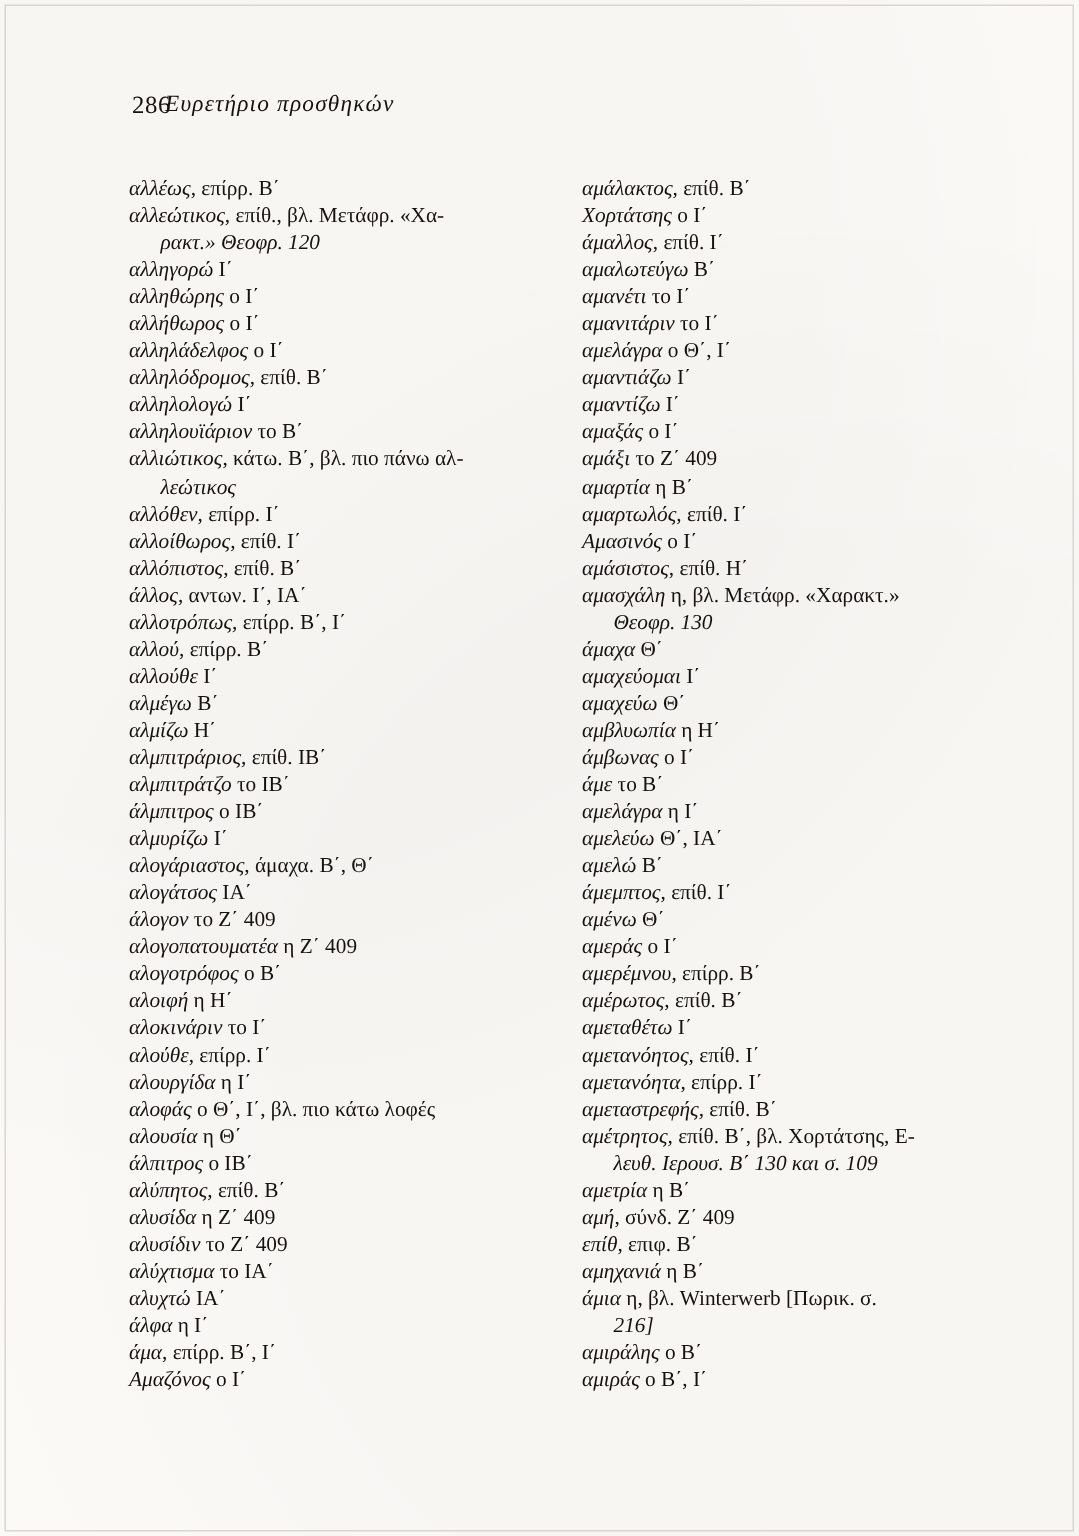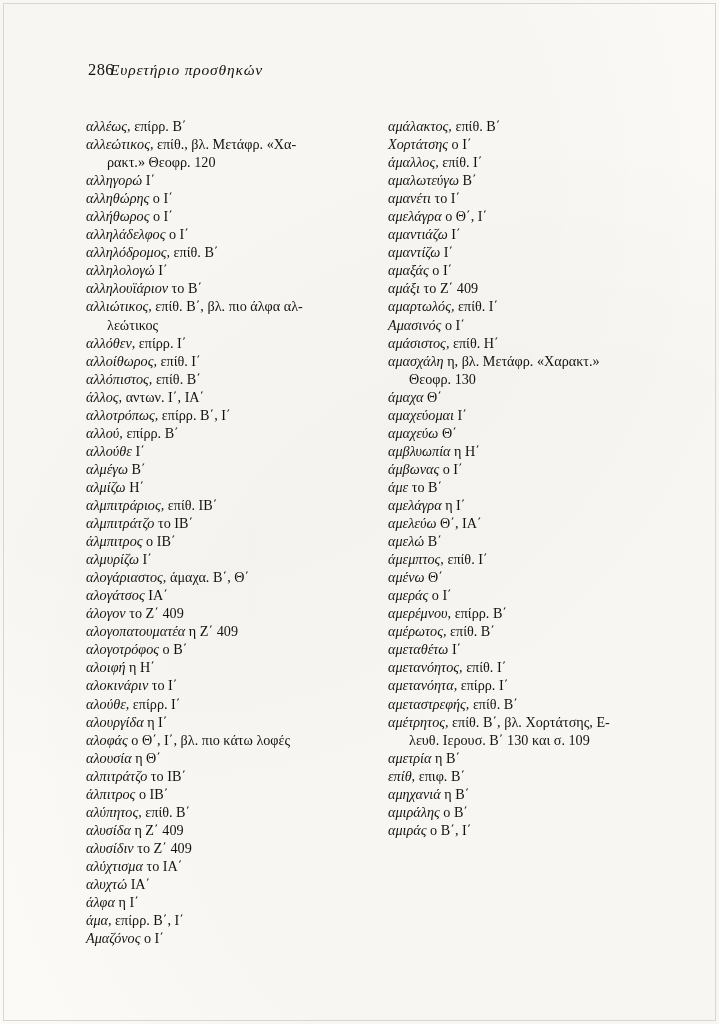--- a/index.html
+++ b/index.html
@@ -60,20 +60,21 @@
     font-size: 15.5px;
     letter-spacing: 0.8px;
     padding-left: 24px;
   }
 
   
   .columns {
     display: flex;
     gap: 26px;
     margin-top: 31px;
+    align-items: flex-end;
   }
   .col {
     width: 276px;
     flex: 0 0 276px;
   }
   .entry {
     font-size: 14.2px;
     line-height: 18.05px;
     margin: 0;
     padding: 0;
@@ -82,20 +83,21 @@
   }
   .entry .hw {
     font-style: italic;
   }
   .entry .ab {
     font-style: normal;
   }
   .cont {
     display: block;
     padding-left: 21px;
+    font-style: italic;
   }
 </style>
 </head>
 <body>
 
 <div class="page">
   <div class="page-edge"></div>
 
   <div class="content">
 
@@ -108,21 +110,21 @@
       <div class="col" id="col-left">
           <p class="entry"><span class="hw">αλλέως,</span><span class="ab"> επίρρ. Β΄</span></p>
           <p class="entry"><span class="hw">αλλεώτικος,</span><span class="ab"> επίθ., βλ. Μετάφρ. «Χα-</span><span class="cont">ρακτ.» Θεοφρ. 120</span></p>
           <p class="entry"><span class="hw">αλληγορώ</span><span class="ab"> Ι΄</span></p>
           <p class="entry"><span class="hw">αλληθώρης</span><span class="ab"> ο Ι΄</span></p>
           <p class="entry"><span class="hw">αλλήθωρος</span><span class="ab"> ο Ι΄</span></p>
           <p class="entry"><span class="hw">αλληλάδελφος</span><span class="ab"> ο Ι΄</span></p>
           <p class="entry"><span class="hw">αλληλόδρομος,</span><span class="ab"> επίθ. Β΄</span></p>
           <p class="entry"><span class="hw">αλληλολογώ</span><span class="ab"> Ι΄</span></p>
           <p class="entry"><span class="hw">αλληλουϊάριον</span><span class="ab"> το Β΄</span></p>
-          <p class="entry"><span class="hw">αλλιώτικος,</span><span class="ab"> επίθ. Β΄, βλ. πιο άλφα αλ-</span><span class="cont">λεώτικος</span></p>
+          <p class="entry"><span class="hw">αλλιώτικος,</span><span class="ab"> κάτω. Β΄, βλ. πιο πάνω αλ-</span><span class="cont">λεώτικος</span></p>
           <p class="entry"><span class="hw">αλλόθεν,</span><span class="ab"> επίρρ. Ι΄</span></p>
           <p class="entry"><span class="hw">αλλοίθωρος,</span><span class="ab"> επίθ. Ι΄</span></p>
           <p class="entry"><span class="hw">αλλόπιστος,</span><span class="ab"> επίθ. Β΄</span></p>
           <p class="entry"><span class="hw">άλλος,</span><span class="ab"> αντων. Ι΄, ΙΑ΄</span></p>
           <p class="entry"><span class="hw">αλλοτρόπως,</span><span class="ab"> επίρρ. Β΄, Ι΄</span></p>
           <p class="entry"><span class="hw">αλλού,</span><span class="ab"> επίρρ. Β΄</span></p>
           <p class="entry"><span class="hw">αλλούθε</span><span class="ab"> Ι΄</span></p>
           <p class="entry"><span class="hw">αλμέγω</span><span class="ab"> Β΄</span></p>
           <p class="entry"><span class="hw">αλμίζω</span><span class="ab"> Η΄</span></p>
           <p class="entry"><span class="hw">αλμπιτράριος,</span><span class="ab"> επίθ. ΙΒ΄</span></p>
@@ -133,42 +135,43 @@
           <p class="entry"><span class="hw">αλογάτσος</span><span class="ab"> ΙΑ΄</span></p>
           <p class="entry"><span class="hw">άλογον</span><span class="ab"> το Ζ΄ 409</span></p>
           <p class="entry"><span class="hw">αλογοπατουματέα</span><span class="ab"> η Ζ΄ 409</span></p>
           <p class="entry"><span class="hw">αλογοτρόφος</span><span class="ab"> ο Β΄</span></p>
           <p class="entry"><span class="hw">αλοιφή</span><span class="ab"> η Η΄</span></p>
           <p class="entry"><span class="hw">αλοκινάριν</span><span class="ab"> το Ι΄</span></p>
           <p class="entry"><span class="hw">αλούθε,</span><span class="ab"> επίρρ. Ι΄</span></p>
           <p class="entry"><span class="hw">αλουργίδα</span><span class="ab"> η Ι΄</span></p>
           <p class="entry"><span class="hw">αλοφάς</span><span class="ab"> ο Θ΄, Ι΄, βλ. πιο κάτω λοφές</span></p>
           <p class="entry"><span class="hw">αλουσία</span><span class="ab"> η Θ΄</span></p>
-          <p class="entry"><span class="hw">αλπιτράτζο</span><span class="ab"> το ΙΒ΄</span></p>
           <p class="entry"><span class="hw">άλπιτρος</span><span class="ab"> ο ΙΒ΄</span></p>
           <p class="entry"><span class="hw">αλύπητος,</span><span class="ab"> επίθ. Β΄</span></p>
           <p class="entry"><span class="hw">αλυσίδα</span><span class="ab"> η Ζ΄ 409</span></p>
           <p class="entry"><span class="hw">αλυσίδιν</span><span class="ab"> το Ζ΄ 409</span></p>
           <p class="entry"><span class="hw">αλύχτισμα</span><span class="ab"> το ΙΑ΄</span></p>
           <p class="entry"><span class="hw">αλυχτώ</span><span class="ab"> ΙΑ΄</span></p>
           <p class="entry"><span class="hw">άλφα</span><span class="ab"> η Ι΄</span></p>
           <p class="entry"><span class="hw">άμα,</span><span class="ab"> επίρρ. Β΄, Ι΄</span></p>
           <p class="entry"><span class="hw">Αμαζόνος</span><span class="ab"> ο Ι΄</span></p>
         </div>
       <div class="col" id="col-right">
           <p class="entry"><span class="hw">αμάλακτος,</span><span class="ab"> επίθ. Β΄</span></p>
           <p class="entry"><span class="hw">Χορτάτσης</span><span class="ab"> ο Ι΄</span></p>
           <p class="entry"><span class="hw">άμαλλος,</span><span class="ab"> επίθ. Ι΄</span></p>
           <p class="entry"><span class="hw">αμαλωτεύγω</span><span class="ab"> Β΄</span></p>
           <p class="entry"><span class="hw">αμανέτι</span><span class="ab"> το Ι΄</span></p>
+          <p class="entry"><span class="hw">αμανιτάριν</span><span class="ab"> το Ι΄</span></p>
           <p class="entry"><span class="hw">αμελάγρα</span><span class="ab"> ο Θ΄, Ι΄</span></p>
           <p class="entry"><span class="hw">αμαντιάζω</span><span class="ab"> Ι΄</span></p>
           <p class="entry"><span class="hw">αμαντίζω</span><span class="ab"> Ι΄</span></p>
           <p class="entry"><span class="hw">αμαξάς</span><span class="ab"> ο Ι΄</span></p>
           <p class="entry"><span class="hw">αμάξι</span><span class="ab"> το Ζ΄ 409</span></p>
+          <p class="entry"><span class="hw">αμαρτία</span><span class="ab"> η Β΄</span></p>
           <p class="entry"><span class="hw">αμαρτωλός,</span><span class="ab"> επίθ. Ι΄</span></p>
           <p class="entry"><span class="hw">Αμασινός</span><span class="ab"> ο Ι΄</span></p>
           <p class="entry"><span class="hw">αμάσιστος,</span><span class="ab"> επίθ. Η΄</span></p>
           <p class="entry"><span class="hw">αμασχάλη</span><span class="ab"> η, βλ. Μετάφρ. «Χαρακτ.»</span><span class="cont">Θεοφρ. 130</span></p>
           <p class="entry"><span class="hw">άμαχα</span><span class="ab"> Θ΄</span></p>
           <p class="entry"><span class="hw">αμαχεύομαι</span><span class="ab"> Ι΄</span></p>
           <p class="entry"><span class="hw">αμαχεύω</span><span class="ab"> Θ΄</span></p>
           <p class="entry"><span class="hw">αμβλυωπία</span><span class="ab"> η Η΄</span></p>
           <p class="entry"><span class="hw">άμβωνας</span><span class="ab"> ο Ι΄</span></p>
           <p class="entry"><span class="hw">άμε</span><span class="ab"> το Β΄</span></p>
@@ -179,21 +182,23 @@
           <p class="entry"><span class="hw">αμένω</span><span class="ab"> Θ΄</span></p>
           <p class="entry"><span class="hw">αμεράς</span><span class="ab"> ο Ι΄</span></p>
           <p class="entry"><span class="hw">αμερέμνου,</span><span class="ab"> επίρρ. Β΄</span></p>
           <p class="entry"><span class="hw">αμέρωτος,</span><span class="ab"> επίθ. Β΄</span></p>
           <p class="entry"><span class="hw">αμεταθέτω</span><span class="ab"> Ι΄</span></p>
           <p class="entry"><span class="hw">αμετανόητος,</span><span class="ab"> επίθ. Ι΄</span></p>
           <p class="entry"><span class="hw">αμετανόητα,</span><span class="ab"> επίρρ. Ι΄</span></p>
           <p class="entry"><span class="hw">αμεταστρεφής,</span><span class="ab"> επίθ. Β΄</span></p>
           <p class="entry"><span class="hw">αμέτρητος,</span><span class="ab"> επίθ. Β΄, βλ. Χορτάτσης, Ε-</span><span class="cont">λευθ. Ιερουσ. Β΄ 130 και σ. 109</span></p>
           <p class="entry"><span class="hw">αμετρία</span><span class="ab"> η Β΄</span></p>
+          <p class="entry"><span class="hw">αμή,</span><span class="ab"> σύνδ. Ζ΄ 409</span></p>
           <p class="entry"><span class="hw">επίθ,</span><span class="ab"> επιφ. Β΄</span></p>
           <p class="entry"><span class="hw">αμηχανιά</span><span class="ab"> η Β΄</span></p>
+          <p class="entry"><span class="hw">άμια</span><span class="ab"> η, βλ. Winterwerb [Πωρικ. σ.</span><span class="cont">216]</span></p>
           <p class="entry"><span class="hw">αμιράλης</span><span class="ab"> ο Β΄</span></p>
           <p class="entry"><span class="hw">αμιράς</span><span class="ab"> ο Β΄, Ι΄</span></p>
         </div>
     </div>
 
   </div>
 </div>
 
 </body></html>

